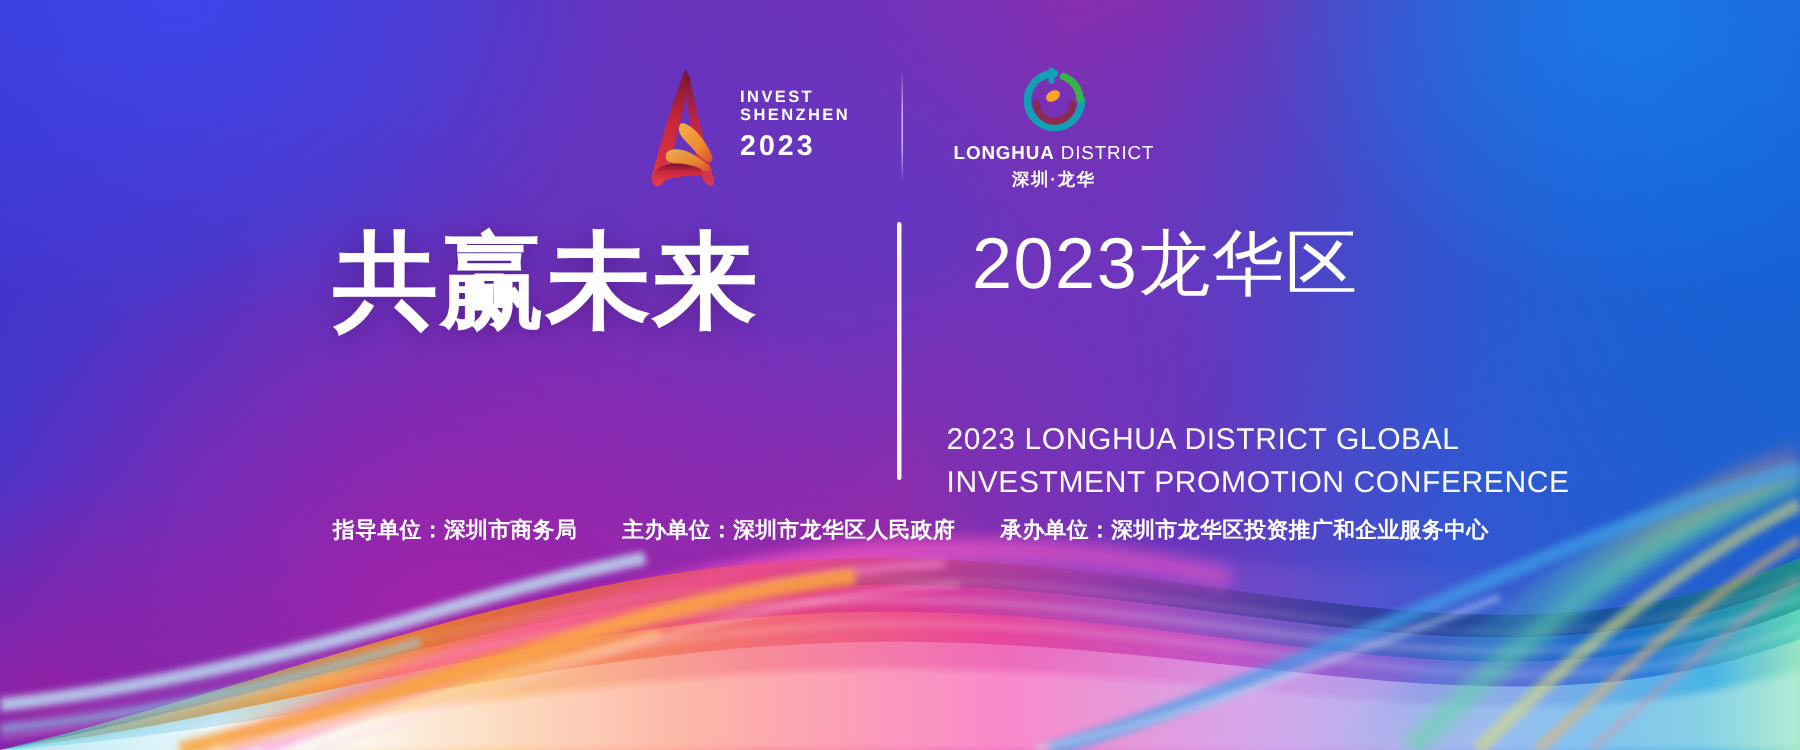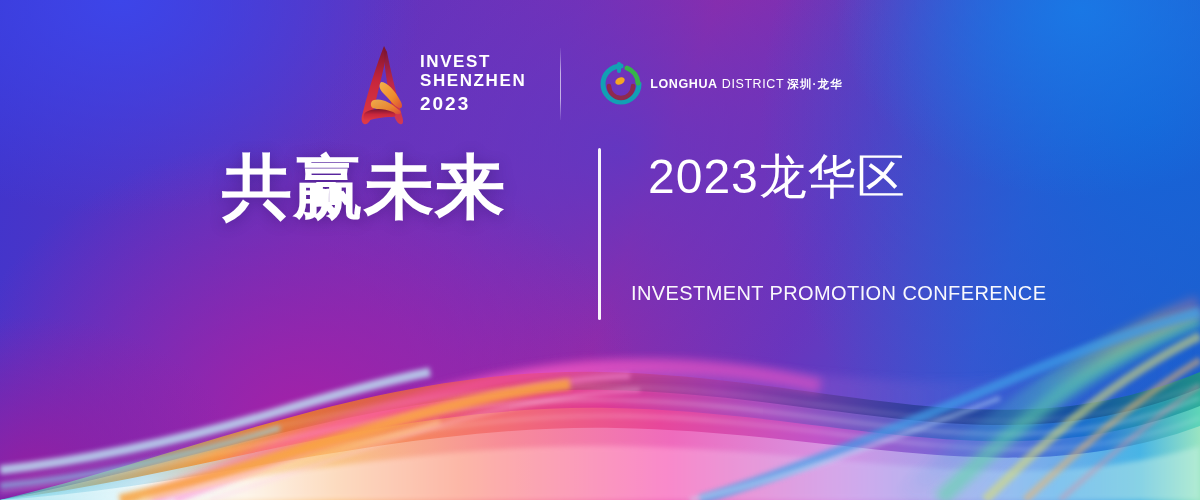--- a/index.html
+++ b/index.html
@@ -30,27 +30,27 @@
   
   .wave{position:absolute;left:0;top:0;width:1200px;height:500px;}
 
   
   .logo-row{position:absolute;left:0;top:36px;width:1200px;height:96px;
     display:flex;align-items:center;justify-content:center;gap:0;}
   .logo-invest{display:flex;align-items:center;gap:9px;height:90px;}
   .invest-mark{width:54px;height:84px;flex:0 0 54px;}
   .invest-words{display:flex;flex-direction:column;justify-content:center;
     color:#ffffff;letter-spacing:1.6px;line-height:1.08;}
-  .invest-words .l1,.invest-words .l2{font-size:17px;font-weight:700;}
+  .invest-words .l1,.invest-words .l2{font-size:11px;font-weight:700;}
   .invest-words .yr{font-size:19px;font-weight:700;letter-spacing:2px;margin-top:4px;}
 
   .logo-sep{width:1px;height:72px;margin:0 34px;
     background:linear-gradient(to bottom,rgba(255,255,255,.05),rgba(255,255,255,.62) 35%,rgba(255,255,255,.62) 70%,rgba(255,255,255,.05));}
 
-  .logo-longhua{display:flex;flex-direction:row;align-items:center;gap:3px;}
+  .logo-longhua{display:flex;flex-direction:column;align-items:center;gap:3px;}
   .lh-mark{width:52px;height:50px;}
   .lh-en{color:#fff;font-size:12.5px;letter-spacing:.6px;white-space:nowrap;}
   .lh-en b{font-weight:700;}
   .lh-en span{font-weight:400;}
   .lh-cn{color:#fff;font-size:11.5px;letter-spacing:1.2px;font-weight:700;}
 
   
   .headline{position:absolute;left:222px;top:146px;width:350px;
     color:#fff;font-weight:800;font-size:70px;line-height:1.07;
     letter-spacing:1px;white-space:nowrap;
@@ -248,17 +248,28 @@
     <div class="l2">共赢未来</div>
   </div>
 
   <div class="divider"></div>
 
   <div class="sub-cn">
     <div>2023龙华区</div>
   </div>
 
   <div class="sub-en">
+    <div>2023 LONGHUA DISTRICT GLOBAL</div>
     <div>INVESTMENT PROMOTION CONFERENCE</div>
   </div>
 
+  <div class="orgs">
+    <span>指导单位：</span>
+      <span>深圳市商务局</span>
+    <span class="gap"></span>
+    <span>主办单位：</span>
+      <span>深圳市龙华区人民政府</span>
+    <span class="gap"></span>
+    <span>承办单位：</span>
+      <span>深圳市龙华区投资推广和企业服务中心</span>
+  </div>
 
 </div>
 
 </body></html>

